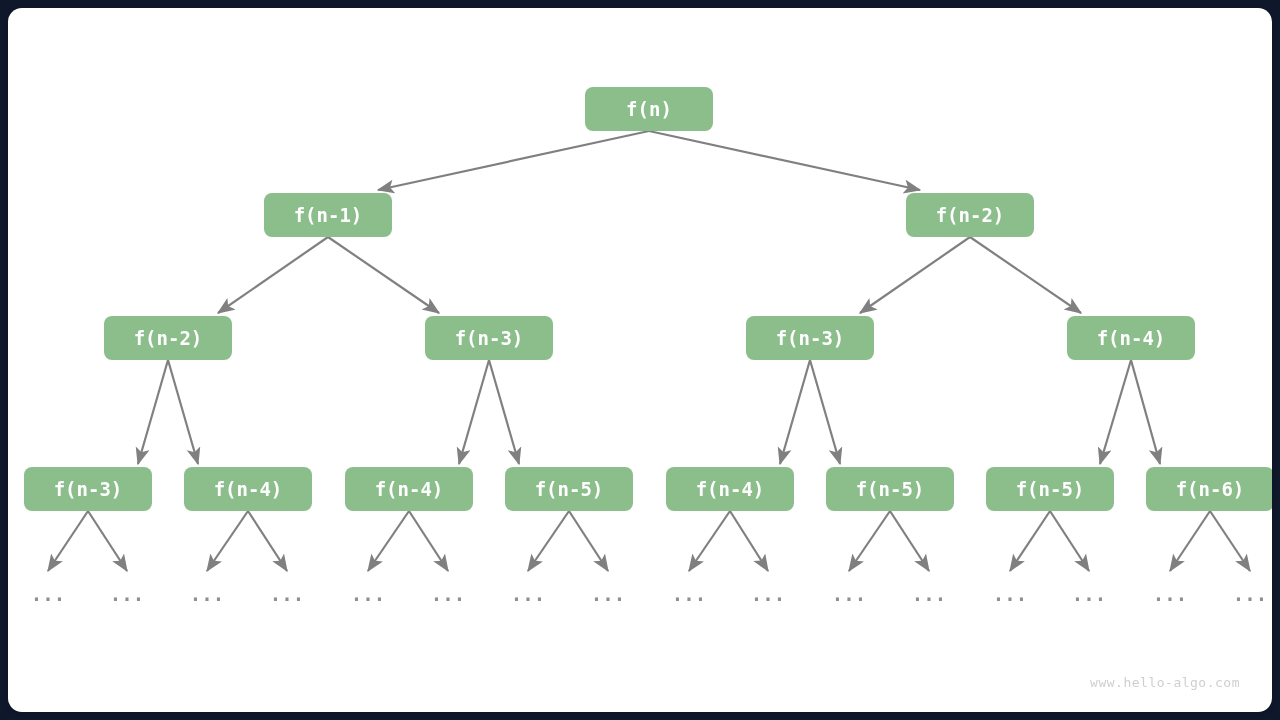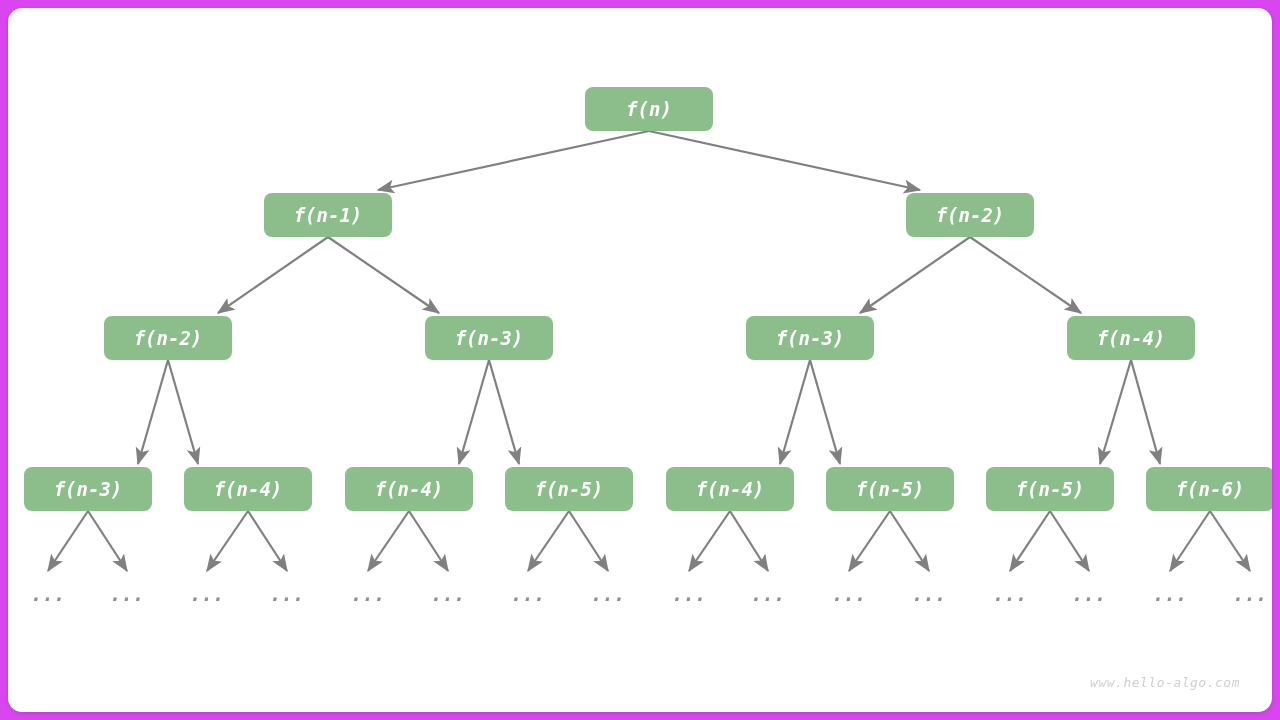--- a/index.html
+++ b/index.html
@@ -11,23 +11,22 @@
   body {
     width: 1280px;
     height: 720px;
     overflow: hidden;
     font-family: "DejaVu Sans Mono", monospace;
   }
   #page-root {
     position: relative;
     width: 1280px;
     height: 720px;
-    background: #d946ef;
+    background: #0f172a;
     box-sizing: border-box;
-    font-style: italic;
   }
   .card {
     position: absolute;
     left: 8px;
     top: 8px;
     width: 1264px;
     height: 704px;
     background: #ffffff;
     border-radius: 14px;
     box-shadow: 0 1px 5px rgba(0,0,0,0.13), 0 0 1px rgba(0,0,0,0.10);

